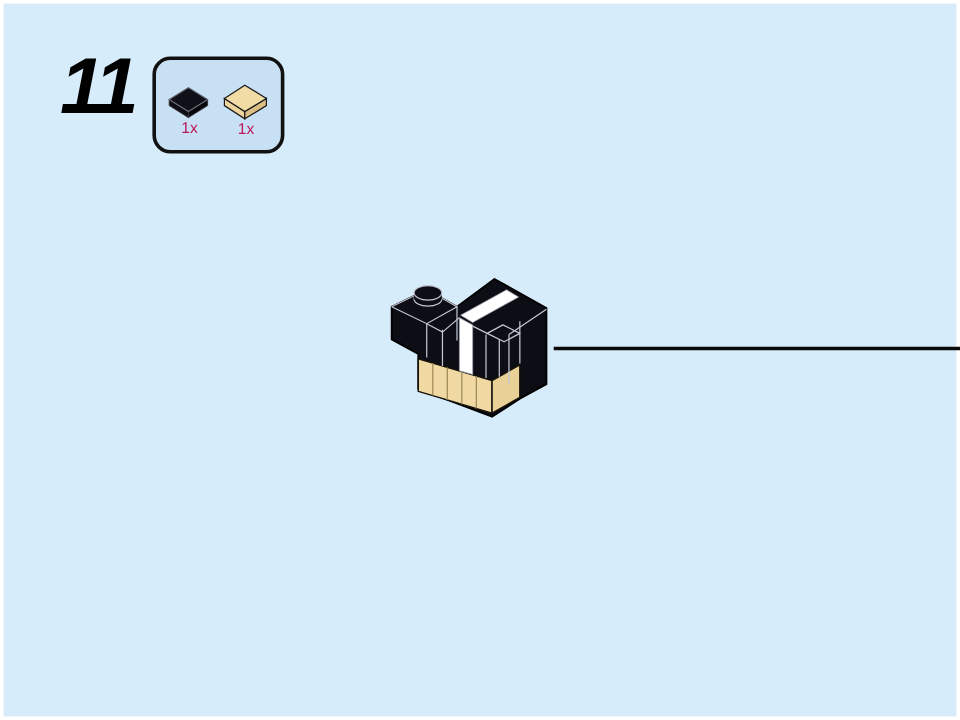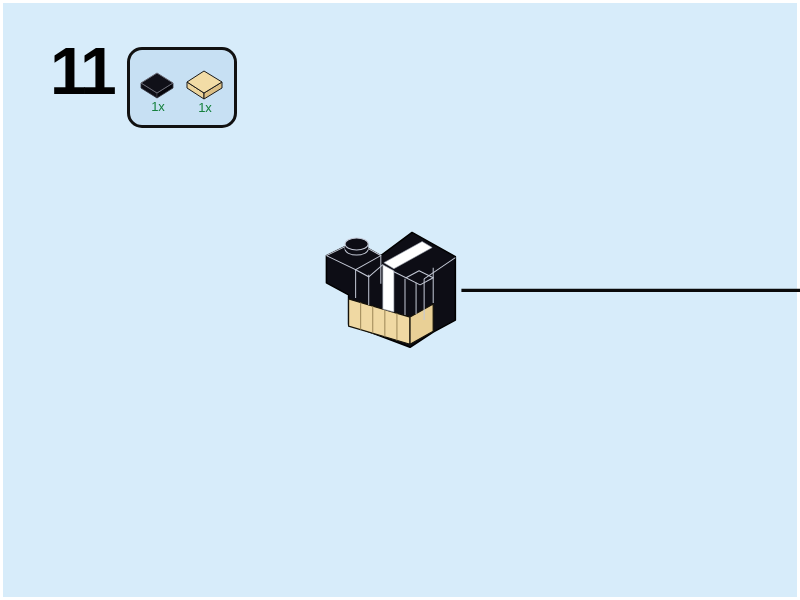--- a/index.html
+++ b/index.html
@@ -47,37 +47,37 @@
     gap: 6px;
     padding-top: 2px;
   }
   .part {
     display: flex;
     flex-direction: column;
     align-items: center;
   }
   .part-qty {
     font-size: 13px;
-    color: #15803d;
+    color: #be185d;
     margin-top: 0px;
     line-height: 1;
   }
   .assembly-layer {
     position: absolute;
     left: 0; top: 0;
     width: 800px; height: 600px;
   }
 </style>
 </head>
 <body>
 
 <div class="page">
   <div class="canvas">
 
-    <div class="step-number" style="left:47px; top:35px;">11</div>
+    <div class="step-number" style="left:47px; top:35px;font-style:italic;">11</div>
 
     <svg class="assembly-layer" viewBox="3 3 794 594" width="794" height="594" style="left:3px; top:3px;">
 
       <line x1="455" y1="284.5" x2="794" y2="284.5" stroke="#0a0a0a" stroke-width="3"></line>
 
       <g>
 
         <path d="M321,250 L350,236 L375,250 L406,227 L449,251 L449,314 L427,326 L404,341 L343,318 L343,289 L321,277 Z" fill="#0d0d15" stroke="#000000" stroke-width="1.5" stroke-linejoin="round"></path>
 
         <path d="M343,293 L404,311 L404,338 L343,320 Z" fill="#f0d9a3" stroke="#15120a" stroke-width="1.2" stroke-linejoin="round"></path>

